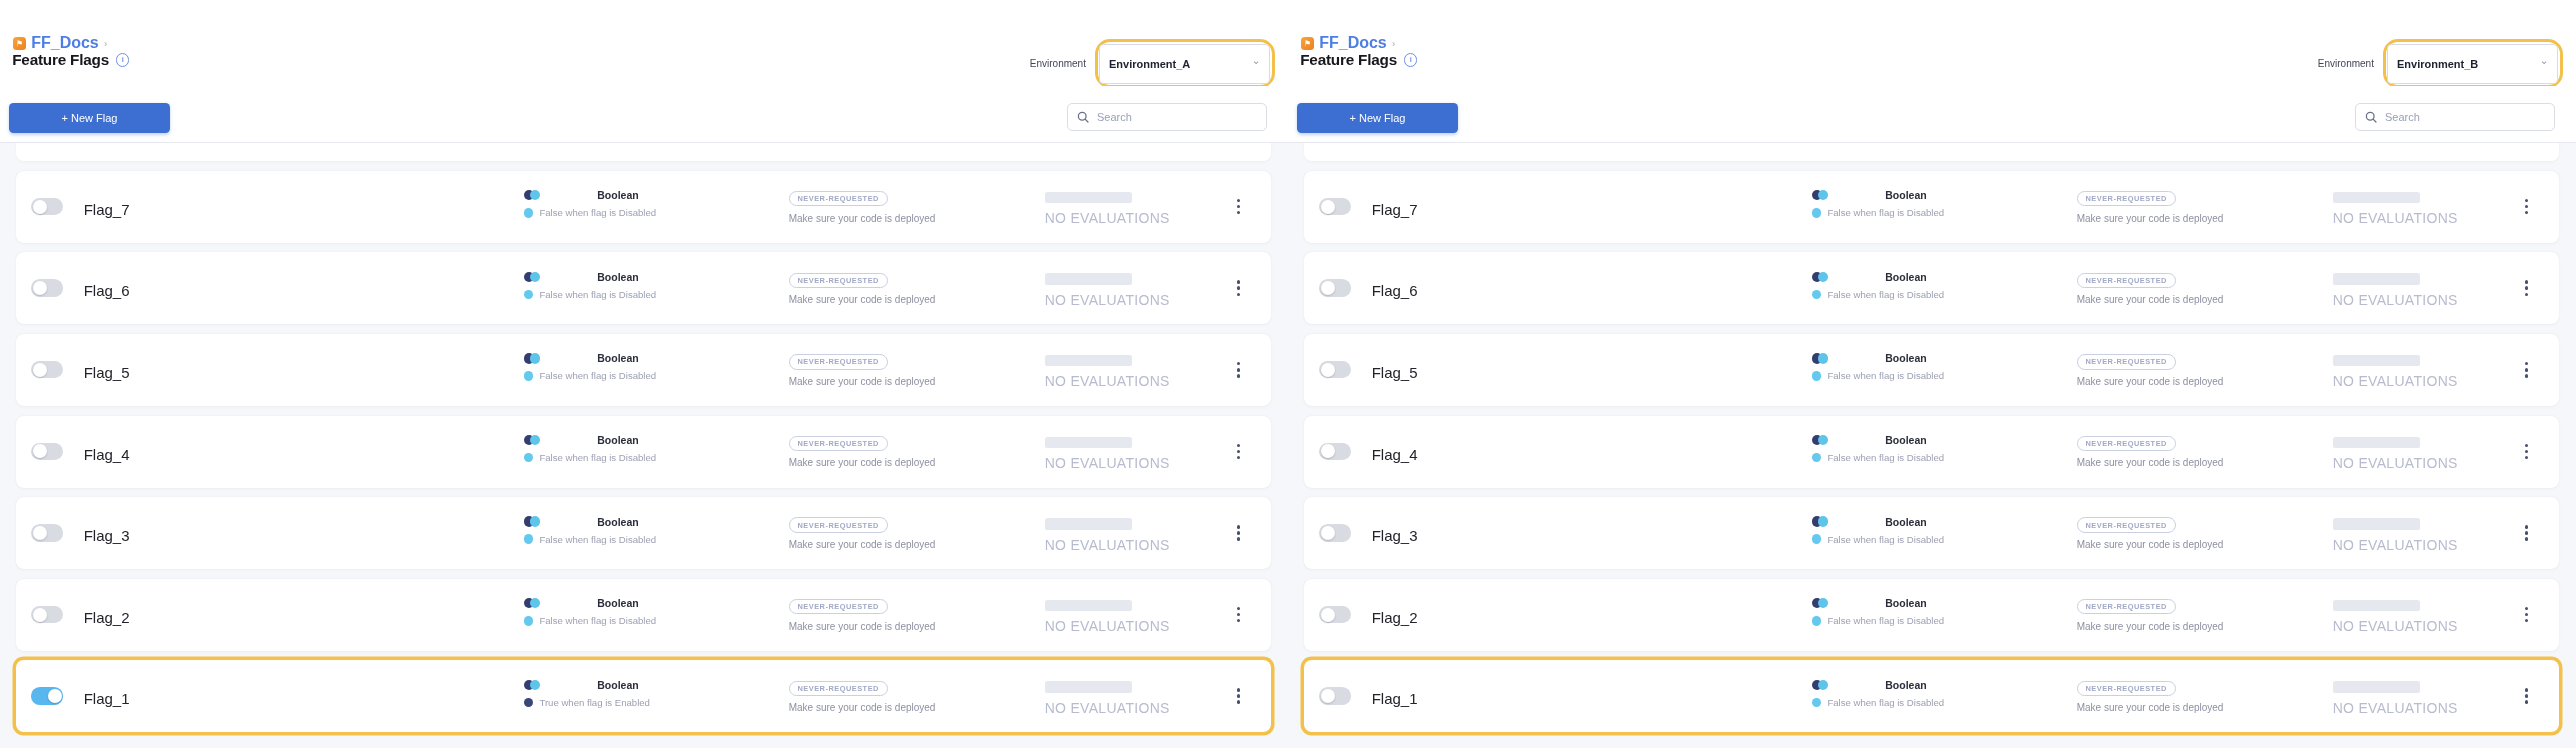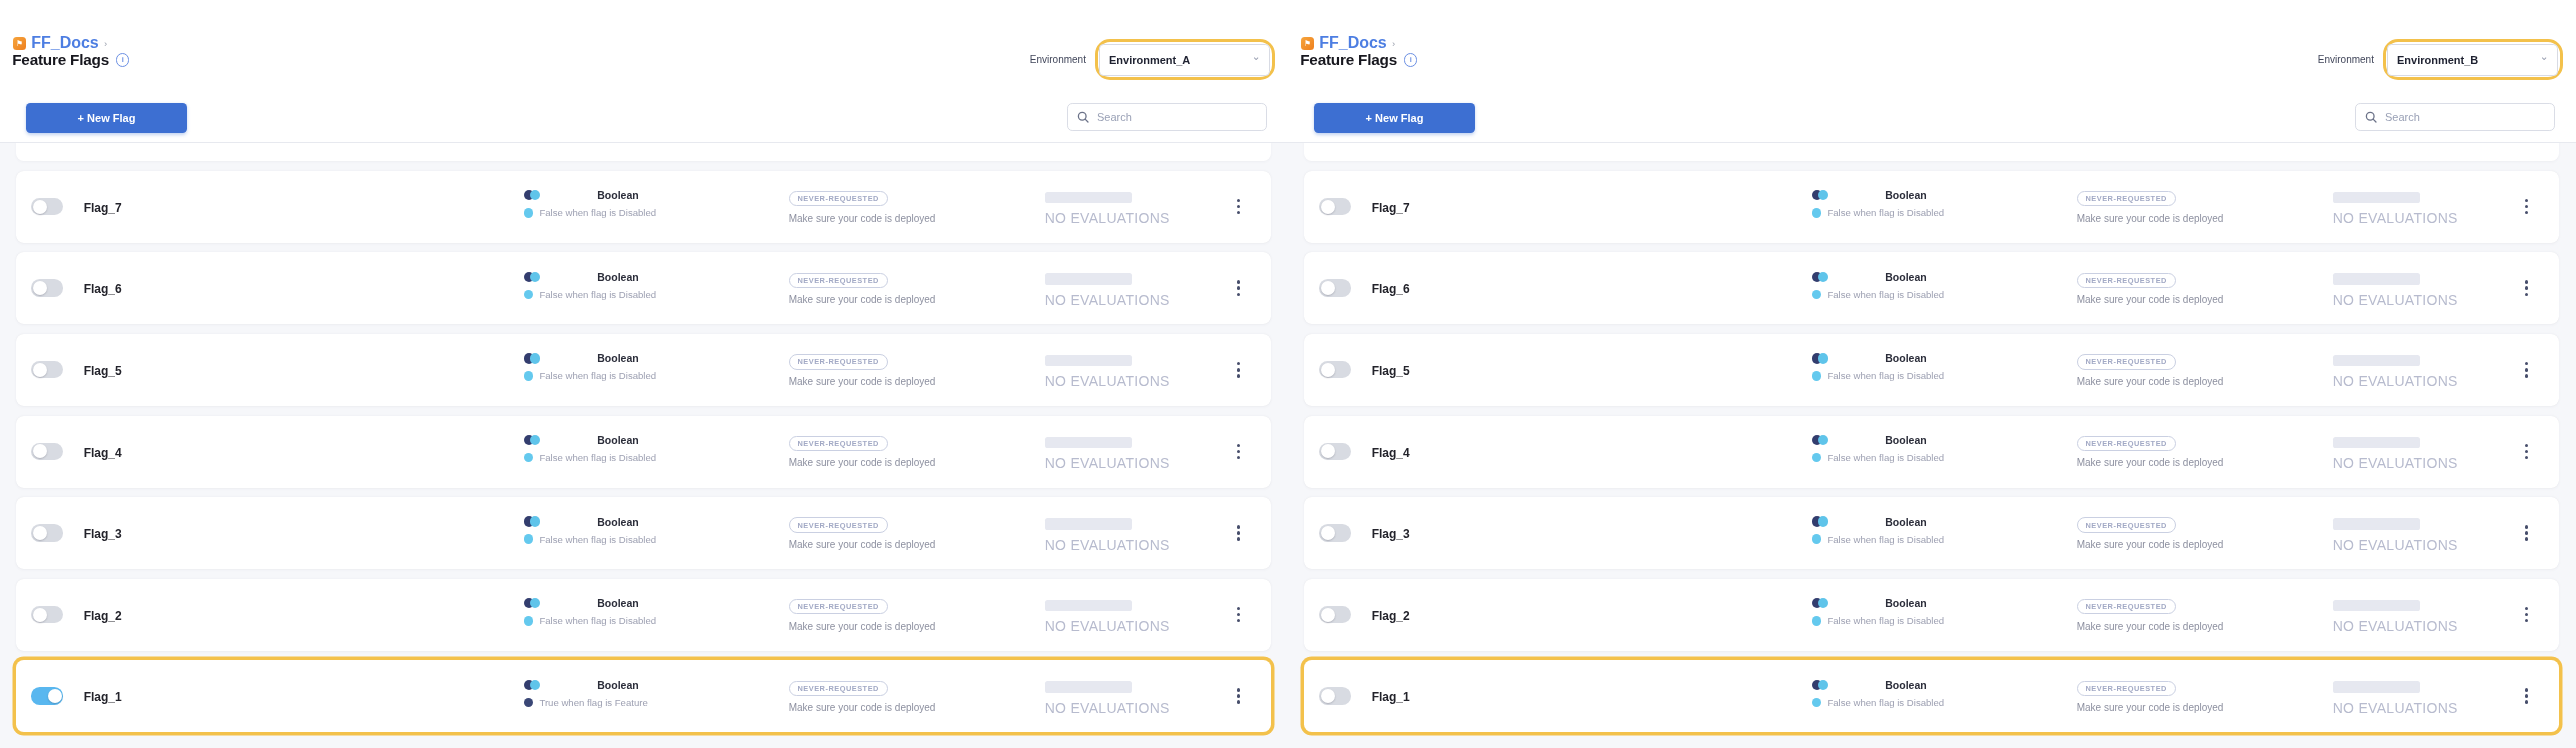--- a/index.html
+++ b/index.html
@@ -18,29 +18,29 @@
   .crumb{color:#4d7ee2;font-size:16px;font-weight:600;text-decoration:none;cursor:pointer;}
   .crumb-sep{color:#9aa0ae;font-size:9.6px;}
   .title-row{position:absolute;left:12.2px;top:51px;display:flex;align-items:center;gap:7px;}
   .title-row h1{margin:0;font-size:15.3px;font-weight:700;color:#17171e;letter-spacing:-0.2px;}
   .info-icon{width:11.3px;height:11.3px;border:1.2px solid #6b8fe3;border-radius:50%;color:#6b8fe3;
     font-size:7.4px;font-weight:700;line-height:11.3px;text-align:center;cursor:pointer;}
 
   .env-control{position:absolute;right:13px;top:39px;display:flex;align-items:center;gap:8.7px;}
   .env-label{font-size:10px;color:#41465a;}
   .highlight-ring{border:3.5px solid #f3c14b;border-radius:15px;padding:1.7px;background:#fff;}
-  .env-select{width:171px;height:32px;border:0.9px solid #d8dbe4;border-radius:4.4px;background:#fff;
+  .env-select{width:171px;height:40px;border:0.9px solid #d8dbe4;border-radius:4.4px;background:#fff;
     display:flex;align-items:center;justify-content:space-between;padding:0 8.7px;cursor:pointer;box-sizing:border-box;}
   .env-select .val{font-size:11px;font-weight:700;color:#1e2130;}
   .chev{color:#9aa0b2;font-size:10.5px;line-height:8.7px;transform:translateY(-2.6px);}
 
   
   .toolbar{position:absolute;top:86px;left:0;right:0;height:56px;background:#fff;}
-  .new-flag-btn{position:absolute;left:26px;top:16.6px;width:161px;height:30px;background:#3d6fd2;border:none;
-    border-radius:4.4px;color:#fff;font-family:inherit;font-size:11px;font-weight:700;cursor:pointer;
+  .new-flag-btn{position:absolute;left:9px;top:16.6px;width:161px;height:30px;background:#3d6fd2;border:none;
+    border-radius:4.4px;color:#fff;font-family:inherit;font-size:11px;font-weight:400;cursor:pointer;
     box-shadow:0 1.7px 3.5px rgba(61,111,210,.3);}
   .search-box{position:absolute;right:21px;top:17.4px;width:200px;height:28px;border:0.9px solid #dadde6;
     border-radius:5.2px;background:#fff;display:flex;align-items:center;padding:0 8.7px;box-sizing:border-box;gap:6.1px;}
   .search-box svg{flex:0 0 auto;}
   .search-box input{border:none;outline:none;flex:1;font-family:inherit;font-size:11px;color:#3a3f52;background:transparent;min-width:0;}
   .search-box input::placeholder{color:#9aa1b6;}
 
   
   .flag-list{position:absolute;top:142px;left:0;right:0;bottom:0;background:#f6f7fa;border-top:0.9px solid #e7e9ef;
     padding:0 16.6px 0 15.7px;box-sizing:border-box;overflow:hidden;}
@@ -49,21 +49,21 @@
   .flag-row{position:relative;height:72px;margin-top:9.6px;background:#fff;border-radius:7.8px;
     box-shadow:0 0 0.9px rgba(40,41,61,.08),0 0.9px 2.6px rgba(96,97,112,.06);}
   .flag-row.highlighted{box-shadow:0 0 0 3.5px #f3c14b;}
 
   .toggle{position:absolute;left:15.7px;top:27px;width:32px;height:17.4px;border-radius:8.7px;background:#d8dbe2;cursor:pointer;}
   .toggle .knob{position:absolute;top:1.7px;left:1.7px;width:14px;height:14px;border-radius:50%;background:#fff;
     box-shadow:0 0.9px 1.7px rgba(40,41,61,.25);}
   .flag-row.on .toggle{background:#59b7ef;}
   .flag-row.on .toggle .knob{left:auto;right:1.7px;}
 
-  .flag-name{position:absolute;left:68px;top:30px;font-size:12px;font-weight:700;color:#23232b;cursor:pointer;}
+  .flag-name{position:absolute;left:68px;top:30px;font-size:15px;font-weight:400;color:#23232b;cursor:pointer;}
 
   .type-col{position:absolute;left:508px;top:18.3px;}
   .type-line{display:flex;align-items:center;}
   .bool-icon{position:relative;width:16.6px;height:10.5px;display:inline-block;}
   .bool-icon .c1{position:absolute;left:0;top:0;width:10.5px;height:10.5px;border-radius:50%;background:#333d6e;}
   .bool-icon .c2{position:absolute;left:6.1px;top:0;width:10.5px;height:10.5px;border-radius:50%;background:#5fc4ea;}
   .type-text{font-size:10.5px;font-weight:600;color:#2b2d3a;margin-left:15px;padding-left:42px;}
   .status-line{display:flex;align-items:center;margin-top:6.1px;}
   .dot{width:9.6px;height:9.6px;border-radius:50%;background:#64c9ee;flex:0 0 auto;}
   .flag-row.on .dot{background:#3a4776;}
@@ -353,21 +353,21 @@
     <div class="type-col">
       <div class="type-line">
         <span class="bool-icon">
                 <i class="c1"></i>
                 <i class="c2"></i>
               </span>
         <span class="type-text">Boolean</span>
       </div>
       <div class="status-line">
         <span class="dot"></span>
-        <span class="status-text">True when flag is Feature</span>
+        <span class="status-text">True when flag is Enabled</span>
       </div>
     </div>
 
     <div class="badge-col">
       <span class="badge">NEVER-REQUESTED</span>
       <div class="hint">Make sure your code is deployed</div>
     </div>
 
     <div class="eval-col">
       <div class="eval-bar"></div>

